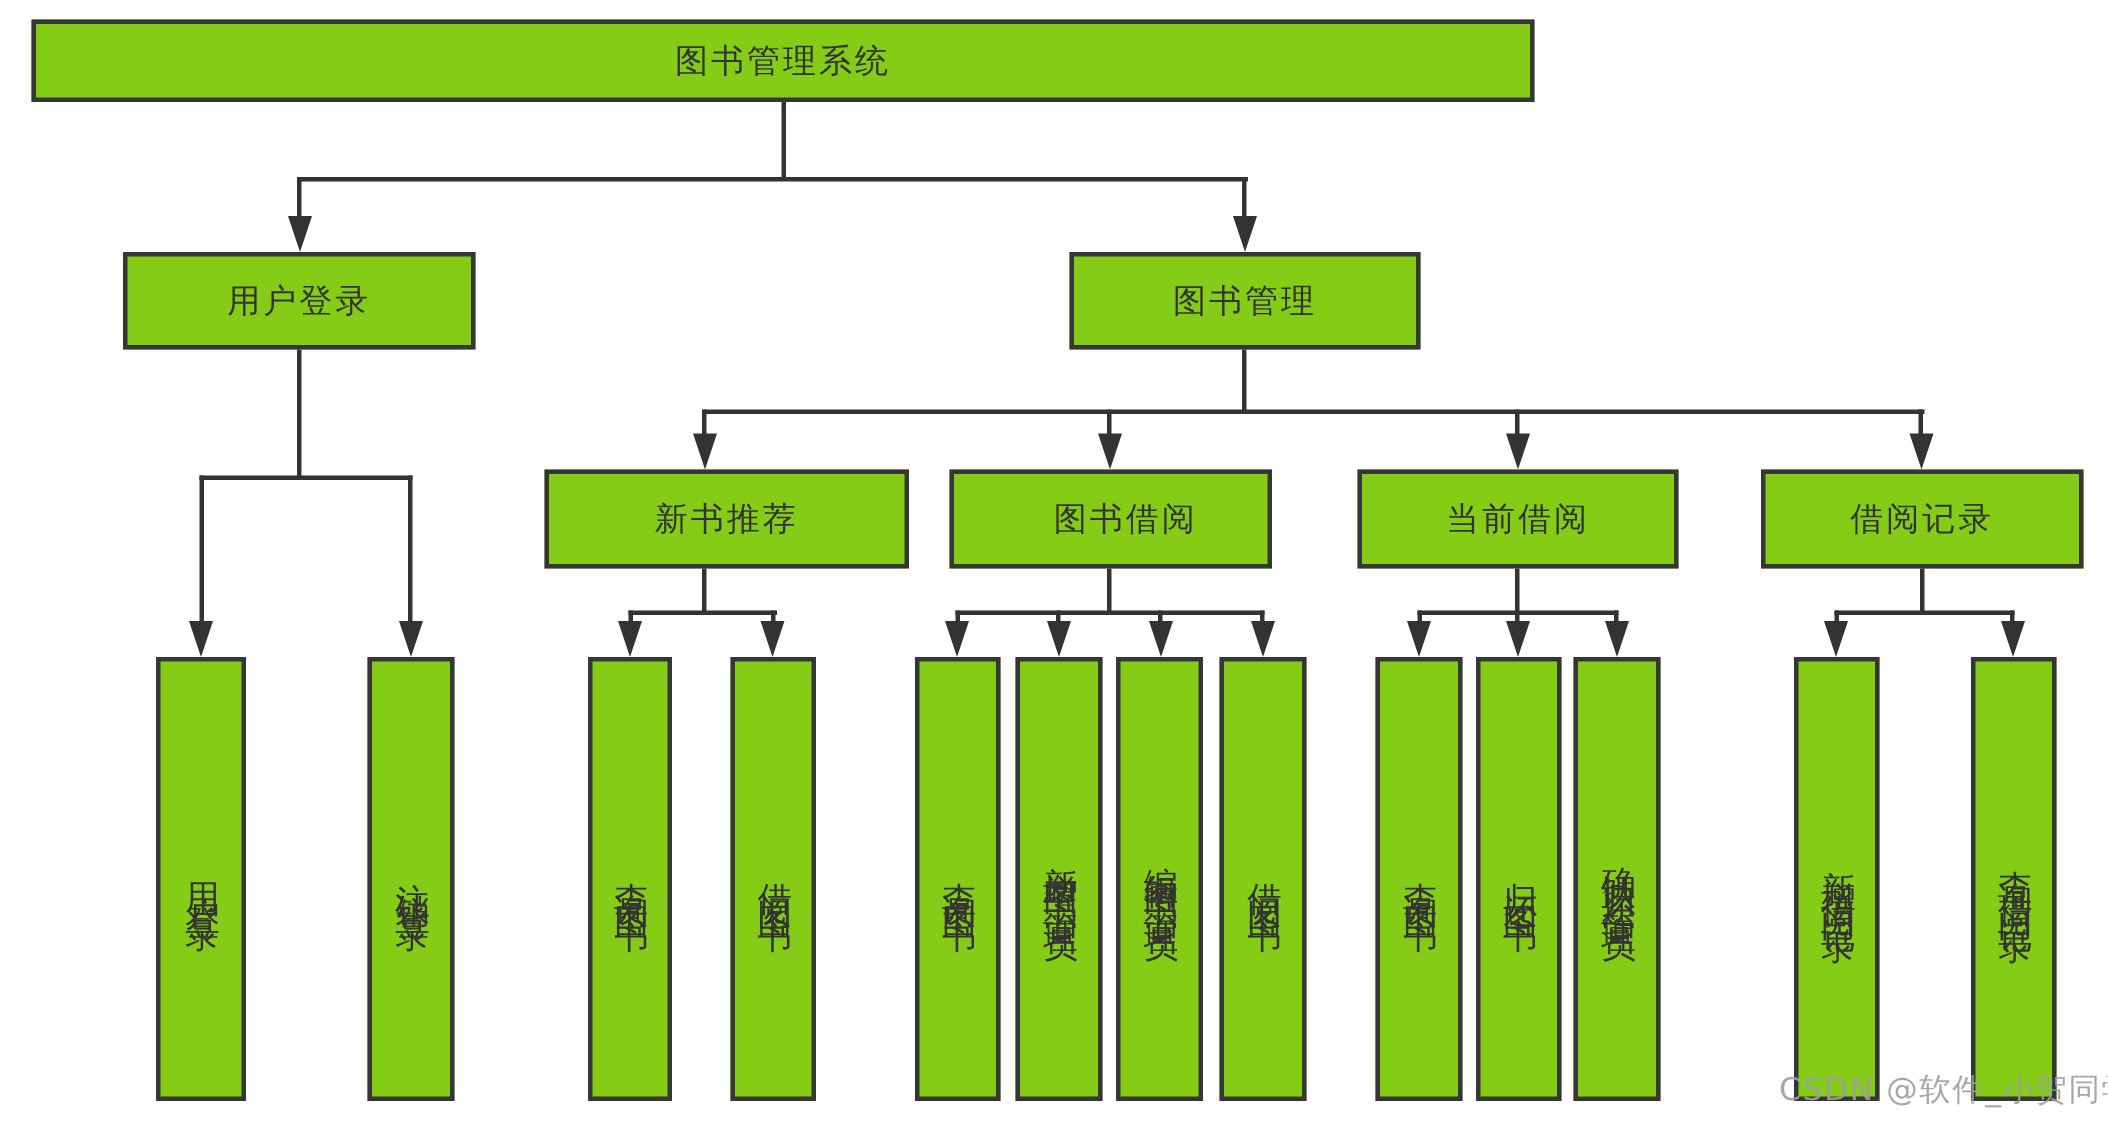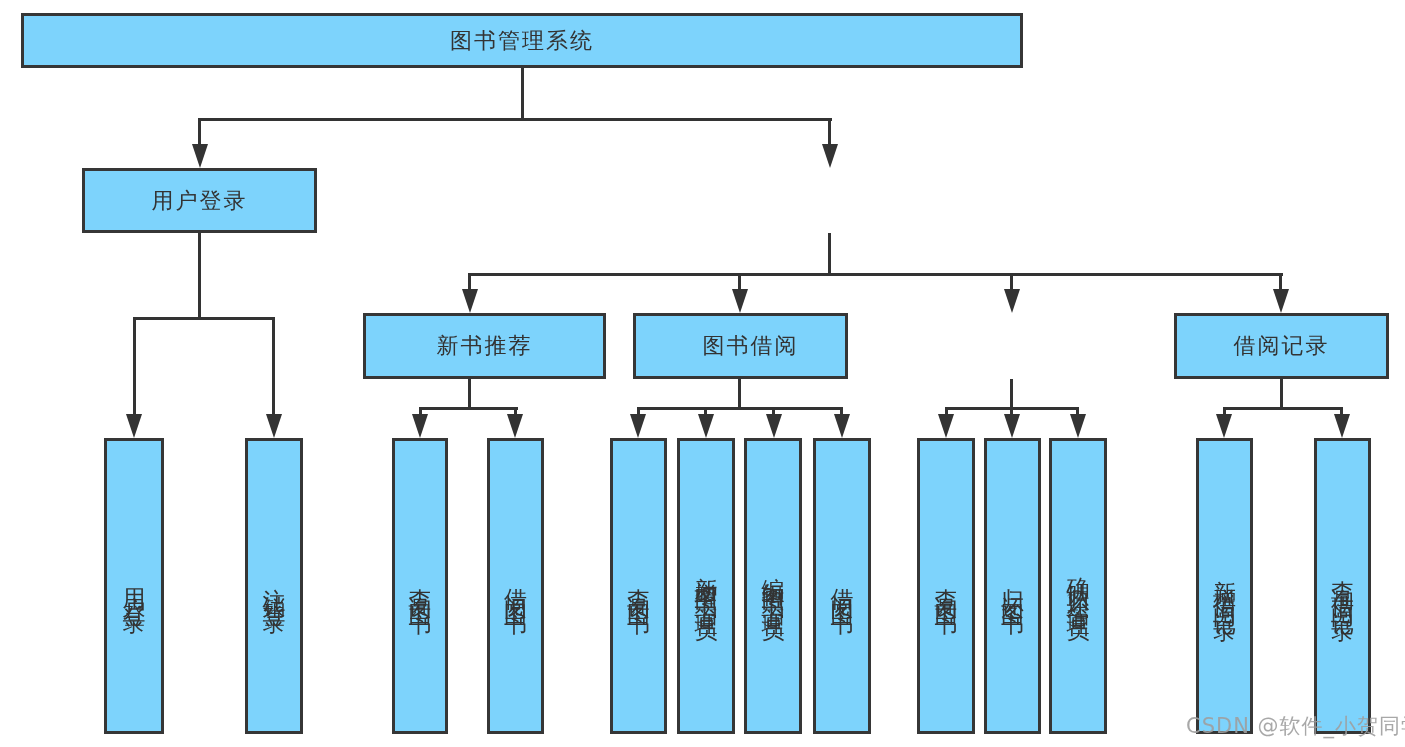--- a/index.html
+++ b/index.html
@@ -7,21 +7,21 @@
     position:relative;
     width:1405px;height:747px;
     background:#ffffff;
     font-family:"DejaVu Sans","Liberation Sans",sans-serif;
     overflow:hidden;
   }
   .box{
     position:absolute;
     box-sizing:border-box;
     border:3px solid #363636;
-    background:#7dd3fc;
+    background:#84cc16;
     display:flex;align-items:center;justify-content:center;
     color:#333333;
     font-size:22px;
     letter-spacing:2px;
     text-align:center;
     white-space:nowrap;
   }
   .vbox{
     writing-mode:vertical-rl;
     text-orientation:mixed;
@@ -58,20 +58,21 @@
   <div class="box" style="left:21px;top:13px;width:1002px;height:55px;">图书管理系统</div>
 
   <div class="vline" style="left:521px;top:68px;height:50px;"></div>
   <div class="hline" style="left:199px;top:118px;width:633px;"></div>
   <div class="vline" style="left:198px;top:118px;height:28px;"></div>
   <div class="ahead" style="left:192px;top:144px;"></div>
   <div class="vline" style="left:828px;top:118px;height:28px;"></div>
   <div class="ahead" style="left:822px;top:144px;"></div>
 
   <div class="box" style="left:82px;top:168px;width:235px;height:65px;">用户登录</div>
+  <div class="box" style="left:713px;top:168px;width:234px;height:65px;">图书管理</div>
 
   <div class="vline" style="left:198px;top:233px;height:87px;"></div>
   <div class="hline" style="left:133px;top:317px;width:142px;"></div>
   <div class="vline" style="left:133px;top:317px;height:98px;"></div>
   <div class="ahead" style="left:126px;top:414px;"></div>
   <div class="vline" style="left:272px;top:317px;height:98px;"></div>
   <div class="ahead" style="left:266px;top:414px;"></div>
 
   <div class="vline" style="left:828px;top:233px;height:43px;"></div>
   <div class="hline" style="left:469px;top:273px;width:814px;"></div>
@@ -79,20 +80,21 @@
   <div class="ahead" style="left:462px;top:289px;"></div>
   <div class="vline" style="left:738px;top:273px;height:19px;"></div>
   <div class="ahead" style="left:732px;top:289px;"></div>
   <div class="vline" style="left:1010px;top:273px;height:19px;"></div>
   <div class="ahead" style="left:1004px;top:289px;"></div>
   <div class="vline" style="left:1279px;top:273px;height:19px;"></div>
   <div class="ahead" style="left:1273px;top:289px;"></div>
 
   <div class="box" style="left:363px;top:313px;width:243px;height:66px;">新书推荐</div>
   <div class="box" style="left:633px;top:313px;width:215px;height:66px;padding-left:20px;">图书借阅</div>
+  <div class="box" style="left:905px;top:313px;width:214px;height:66px;">当前借阅</div>
   <div class="box" style="left:1174px;top:313px;width:215px;height:66px;">借阅记录</div>
 
   <div class="vline" style="left:468px;top:379px;height:31px;"></div>
   <div class="hline" style="left:419px;top:407px;width:99px;"></div>
   <div class="vline" style="left:419px;top:407px;height:10px;"></div>
   <div class="ahead" style="left:412px;top:414px;"></div>
   <div class="vline" style="left:514px;top:407px;height:10px;"></div>
   <div class="ahead" style="left:507px;top:414px;"></div>
 
   <div class="vline" style="left:738px;top:379px;height:31px;"></div>

